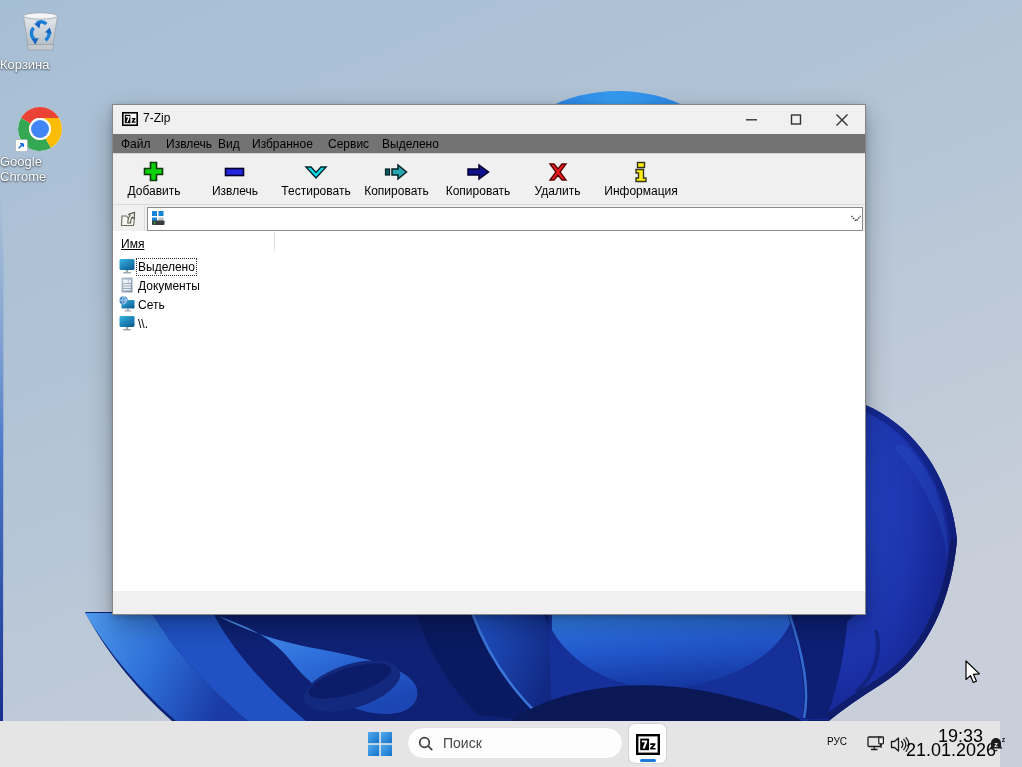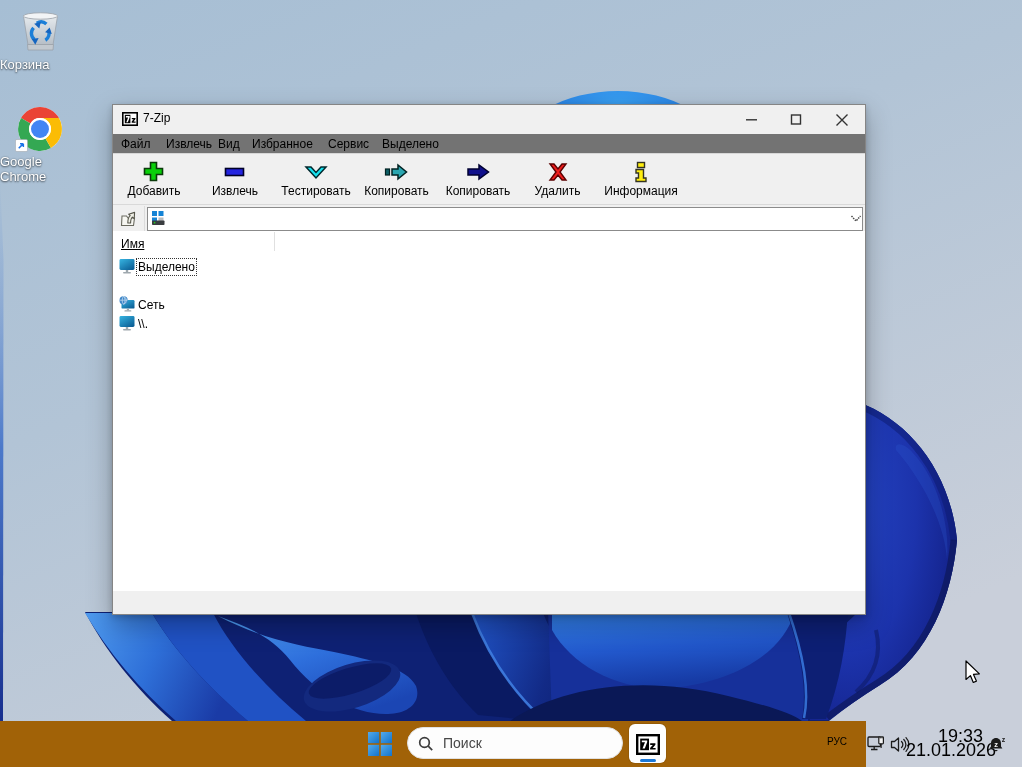--- a/index.html
+++ b/index.html
@@ -23,21 +23,21 @@
 #hdr{position:absolute;left:0;top:0;width:100%;height:21px;background:#fff;}
 #hdr .txt{position:absolute;left:8px;top:6px;color:#000;text-decoration:underline;}
 #hdr .div1{position:absolute;left:161px;top:1px;width:1px;height:19px;background:#e0e0e0;}
 .row{position:absolute;left:0;width:100%;height:19px;}
 .row .txt{position:absolute;left:25px;top:3px;color:#000;}
 .row svg{position:absolute;left:6px;top:1px;}
 #statusbar{position:absolute;left:0;top:486px;width:100%;height:21px;background:#f0f0f0;border-top:1px solid #d9d9d9;font-size:12px;}
 #statusbar .txt{position:absolute;left:3px;top:4px;color:#000;}
 .ssep{position:absolute;top:3px;width:1px;height:15px;background:#d0d0d0;}
 
-#taskbar{position:absolute;left:0;top:721px;width:866px;height:46px;background:#a16207;}
+#taskbar{position:absolute;left:0;top:721px;width:1000px;height:46px;background:#e5e5e5;}
 #search{position:absolute;left:407px;top:6px;width:216px;height:32px;background:#fdfdfd;border:1px solid #e1e1e1;border-radius:17px;box-sizing:border-box;}
 #search .stxt{position:absolute;left:35px;top:7px;font-size:14px;color:#474747;}
 #tb7z{position:absolute;left:629px;top:3px;width:37px;height:39px;background:#fefefe;border-radius:6px;box-shadow:0 0 0 1px rgba(0,0,0,.07);}
 #indic{position:absolute;left:640px;top:38px;width:16px;height:3px;border-radius:2px;background:#1b78d7;}
 #lang{position:absolute;left:827px;top:15px;font-size:10px;}
 #clock{position:absolute;left:906px;top:9px;width:77px;text-align:right;font-size:18px;line-height:13.5px;}
 </style>
 </head>
 <body>
 
@@ -272,20 +272,37 @@
               <stop offset="0" stop-color="#37b5e2"></stop>
               <stop offset="1" stop-color="#0c5f96"></stop>
             </linearGradient>
           </defs>
         <rect x="0.5" y="1" width="15" height="11" rx="1.4" fill="url(#mon)"></rect>
         <rect x="6.8" y="12" width="2.4" height="2.2" fill="#9fa8ae"></rect>
         <rect x="4" y="14" width="8" height="1.6" rx="0.8" fill="#9fa8ae"></rect>
       </svg>
       <span class="txt" style="outline:1px dotted #333;outline-offset:1px;">Выделено</span>
     </div>
+    <div class="row" style="top:45px">
+      <svg width="16" height="16" viewBox="0 0 16 16">
+        <defs>
+            <linearGradient id="doc" x1="0" y1="0" x2="1" y2="1">
+              <stop offset="0" stop-color="#b9c6d4"></stop>
+              <stop offset="1" stop-color="#7e93a8"></stop>
+            </linearGradient>
+          </defs>
+        <rect x="2.5" y="0.5" width="11" height="15" fill="url(#doc)"></rect>
+        <rect x="4.2" y="2.6" width="4.6" height="3.4" fill="#f2f5f8"></rect>
+        <rect x="9.6" y="2.6" width="2.3" height="3.4" fill="#f2f5f8"></rect>
+        <rect x="4.2" y="7.2" width="7.7" height="1.3" fill="#f2f5f8"></rect>
+        <rect x="4.2" y="9.6" width="7.7" height="1.3" fill="#f2f5f8"></rect>
+        <rect x="4.2" y="12" width="7.7" height="1.3" fill="#f2f5f8"></rect>
+      </svg>
+      <span class="txt">Документы</span>
+    </div>
     <div class="row" style="top:64px">
       <svg width="16" height="16" viewBox="0 0 16 16">
         <rect x="2.5" y="4" width="13" height="8.6" rx="1.2" fill="url(#mon)"></rect>
         <rect x="7.8" y="12.6" width="2.2" height="1.8" fill="#9fa8ae"></rect>
         <rect x="5.4" y="14.2" width="7" height="1.4" rx="0.7" fill="#9fa8ae"></rect>
         <circle cx="4.6" cy="4.4" r="4.1" fill="#3e86c8"></circle>
         <path d="M4.6,0.5 a4.1,4.1 0 0 1 0,7.8 M0.7,4.2 h7.8 M4.6,0.4 c-1.9,1 -1.9,6.9 0,7.9 c1.9,-1 1.9,-6.9 0,-7.9" stroke="#cfe4f4" stroke-width="0.7" fill="none"></path>
       </svg>
       <span class="txt">Сеть</span>
     </div>

